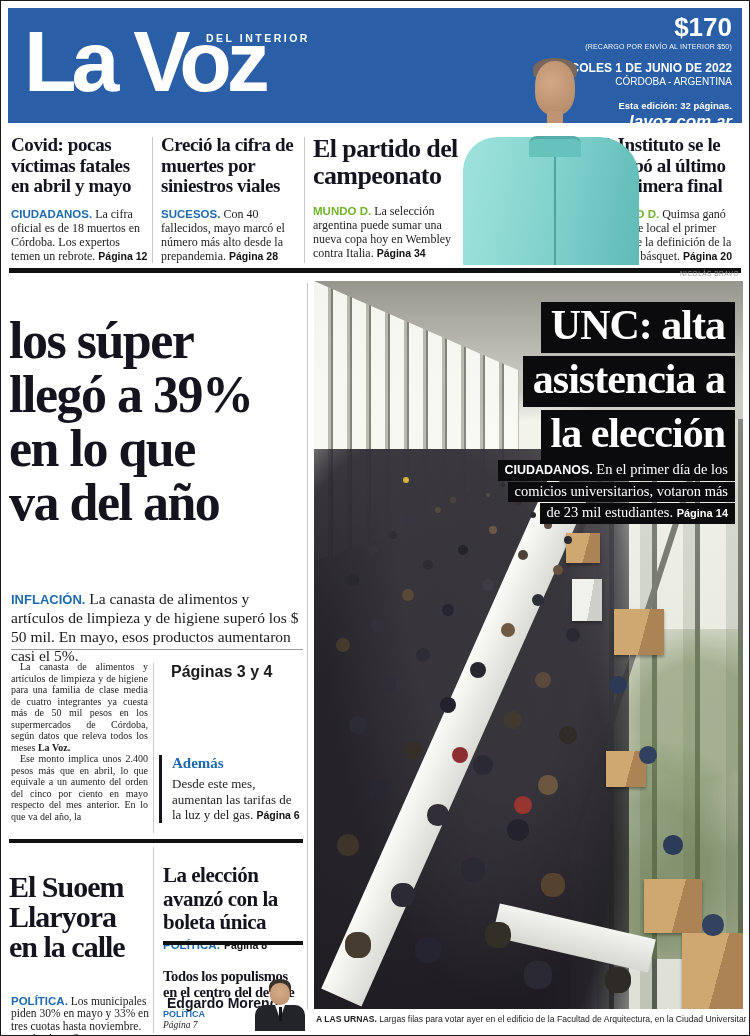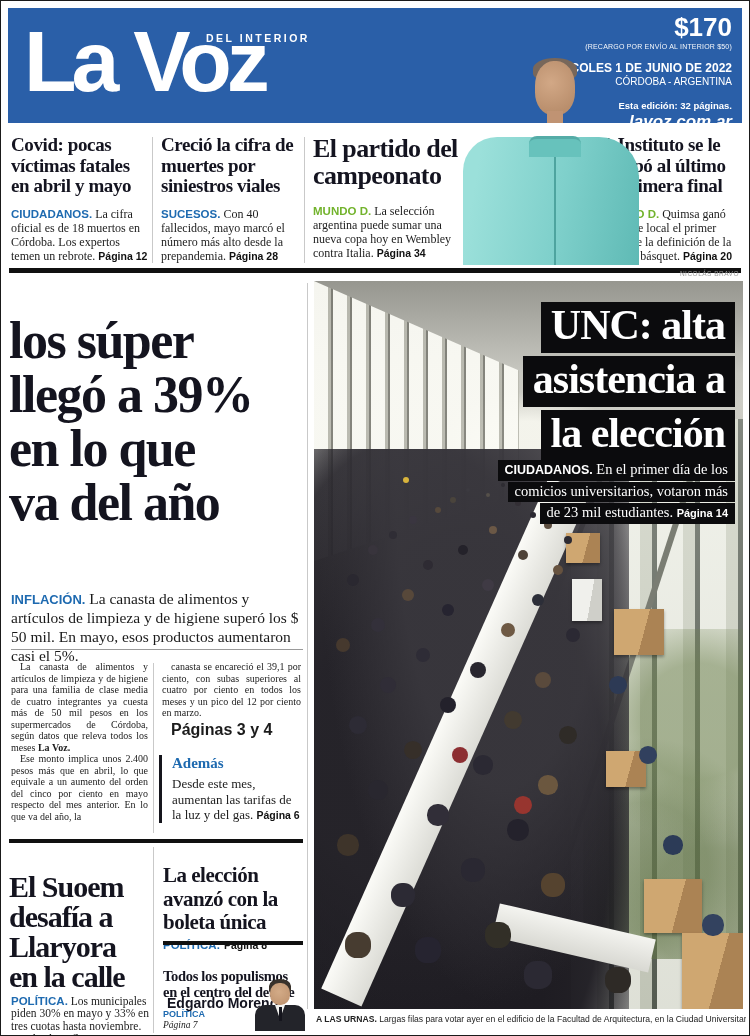--- a/index.html
+++ b/index.html
@@ -238,39 +238,37 @@
     <span class="kicker">INFLACIÓN.</span>
     <span>La canasta de alimentos y artículos de limpieza y de higiene superó los $ 50 mil. En mayo, esos productos aumentaron casi el 5%.</span>
   </p>
   <div style="position:absolute;left:10px;top:648px;width:292px;height:1px;background:#9a9a9a;"></div>
 
   <div class="bcol bcol1">
     <p><span>La canasta de alimentos y artículos de limpieza y de higiene para una familia de clase media de cuatro integrantes ya cuesta más de 50 mil pesos en los supermercados de Córdoba, según datos que releva todos los meses</span> <b>La Voz.</b></p>
     <p>Ese monto implica unos 2.400 pesos más que en abril, lo que equivale a un aumento del orden del cinco por ciento en mayo respecto del mes anterior. En lo que va del año, la</p>
   </div>
   <div class="bcol bcol2">
-    <p>canasta se encareció el 39,1 por ciento, con subas superiores al cuatro por ciento en todos los meses y un pico del 12 por ciento en marzo.</p>
     <div class="bpages">Páginas 3 y 4</div>
   </div>
   <div class="vl" style="left:152px;top:662px;height:170px;"></div>
   <div class="vl" style="left:306px;top:282px;height:726px;"></div>
 
   <div class="ademas">
     <div class="ademas-t">Además</div>
     <div class="ademas-b">
       <span>Desde este mes, aumentan las tarifas de la luz y del gas.</span>
       <b class="pageref">Página 6</b>
     </div>
   </div>
 
   <div class="rule" style="left:8px;top:838px;width:294px;height:4px;"></div>
 
   <h2 class="suoem-hl">
     <div>El Suoem</div>
-    <div>desafía a</div>
     <div>Llaryora</div>
     <div>en la calle</div>
   </h2>
   <p class="suoem-deck">
     <span class="kicker">POLÍTICA.</span>
     <span>Los municipales piden 30% en mayo y 33% en tres cuotas hasta noviembre. Escala el conflicto.</span>
     <b class="pageref">Página 5</b>
   </p>
   <div class="vl" style="left:152px;top:846px;height:186px;"></div>
 

